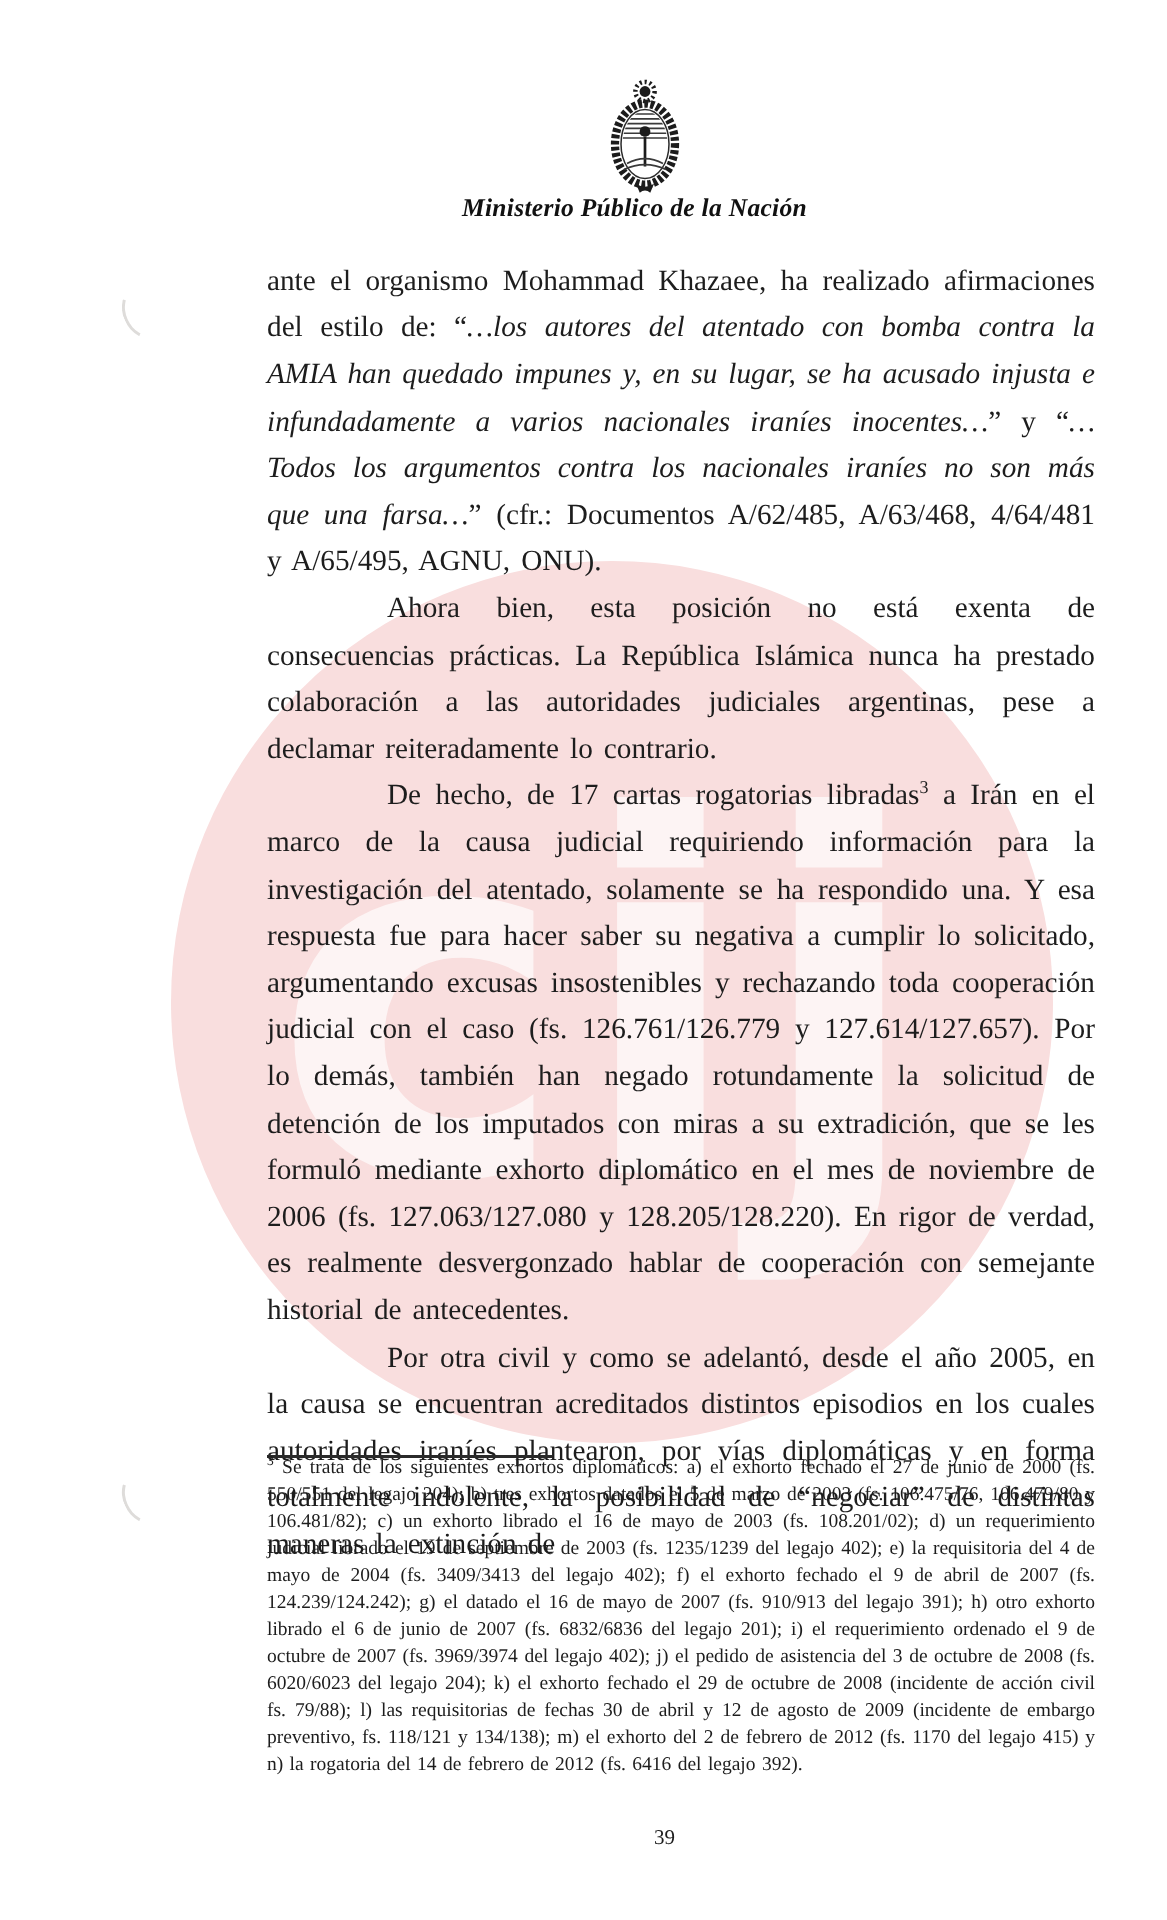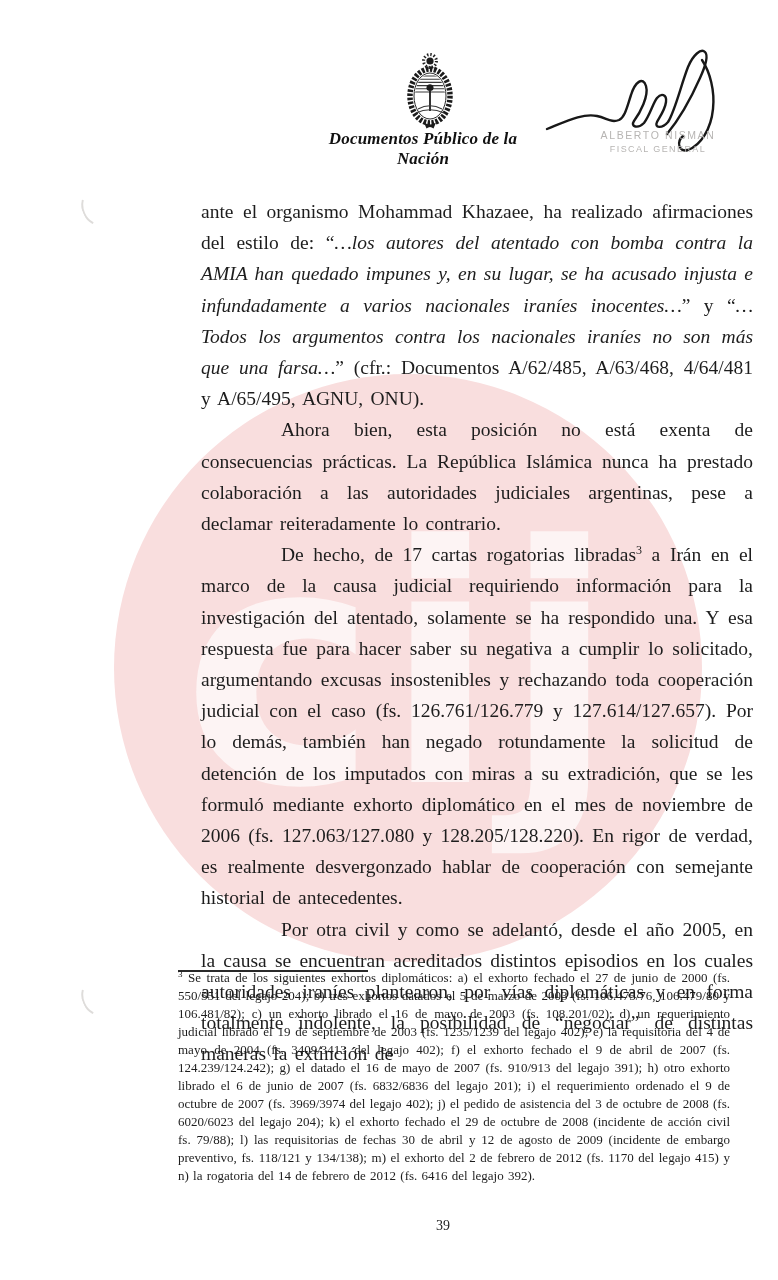--- a/index.html
+++ b/index.html
@@ -32,24 +32,23 @@
   .signature{position:absolute;left:545px;top:45px;width:220px;height:130px;z-index:3;}
   .signature svg{position:absolute;left:0;top:0;}
   .stamp{
     position:absolute;left:38px;width:150px;text-align:center;
     font-family:"Liberation Sans", sans-serif;color:#b7b5b3;z-index:1;
   }
   .stamp.l1{top:84px;font-size:10.5px;letter-spacing:1.6px;}
   .stamp.l2{top:99px;font-size:9px;letter-spacing:1.4px;}
   
   .body-text{
-    position:absolute;left:178px;top:196px;width:552px;z-index:2;
+    position:absolute;left:178px;top:172px;width:552px;z-index:2;
     font-size:19.5px;line-height:31.2px;text-align:justify;
     word-spacing:2.5px;
-    margin-left:23px;
   }
   .body-text p{margin:0;}
   .body-text p.indent{text-indent:80px;}
   .body-text sup{font-size:12px;line-height:0;}
   
   .fn-rule{
     position:absolute;left:178px;top:970px;width:190px;z-index:2;
     border-top:2px solid #2a2a2a;
   }
   .footnote{
@@ -100,38 +99,22 @@
 
     <path d="M24.5,37 C25,33.2 31,33.2 31.5,37 C32,39.6 30.4,41 28,41 C25.6,41 24,39.6 24.5,37 Z" fill="#1c1c1c"></path>
     <line x1="28" y1="41" x2="28" y2="61" stroke="#1c1c1c" stroke-width="1.8"></line>
 
     <path d="M16,59 Q28,52.5 40,59" fill="none" stroke="#3a3a3a" stroke-width="1.1"></path>
     <path d="M14,63 Q28,56.5 42,63" fill="none" stroke="#3a3a3a" stroke-width="1.1"></path>
 
     <path d="M22,72.5 Q28,76.5 34,72.5 L31.5,78.5 Q28,75.5 24.5,78.5 Z" fill="#1c1c1c"></path>
   </svg>
 
-  <div class="ministry">Documentos Público de la Nación</div>
+  <div class="ministry">Ministerio Público de la Nación</div>
 
-  <div class="signature">
-    <div class="stamp l1">ALBERTO NISMAN</div>
-    <div class="stamp l2">FISCAL GENERAL</div>
-    <svg width="220" height="130" viewBox="0 0 220 130" aria-hidden="true">
-      <g fill="none" stroke="#181818" stroke-width="2.4" stroke-linecap="round">
-        <path d="M2,84 C22,76 38,68 52,71 C62,73 66,78 74,75
-                 C80,72 82,62 86,50 C90,37 98,31 101,41 C104,51 95,68 89,76
-                 C85,82 93,84 99,78
-                 C105,70 108,58 112,53 C116,48 122,49 121,57 C120,65 114,73 112,77
-                 C109,83 117,84 123,77
-                 C130,66 136,40 143,22 C148,10 156,3 160,7 C164,11 160,22 155,33
-                 C147,51 136,72 122,89"></path>
-        <path d="M157,15 C165,27 170,46 168,64 C166,84 156,100 143,105 C134,108 131,97 138,91"></path>
-      </g>
-    </svg>
-  </div>
 
   <div class="body-text" id="paragraphs">
       <p class=""><span>ante el organismo Mohammad Khazaee, ha realizado afirmaciones del estilo de: “</span><i>…los autores del atentado con bomba contra la AMIA han quedado impunes y, en su lugar, se ha acusado injusta e infundadamente a varios nacionales iraníes inocentes…</i><span>” y “</span><i>…Todos los argumentos contra los nacionales iraníes no son más que una farsa…</i><span>” (cfr.: Documentos A/62/485, A/63/468, 4/64/481 y A/65/495, AGNU, ONU).</span></p>
       <p class="indent"><span>Ahora bien, esta posición no está exenta de consecuencias prácticas. La República Islámica nunca ha prestado colaboración a las autoridades judiciales argentinas, pese a declamar reiteradamente lo contrario.</span></p>
       <p class="indent"><span>De hecho, de 17 cartas rogatorias libradas</span><sup>3</sup><span> a Irán en el marco de la causa judicial requiriendo información para la investigación del atentado, solamente se ha respondido una. Y esa respuesta fue para hacer saber su negativa a cumplir lo solicitado, argumentando excusas insostenibles y rechazando toda cooperación judicial con el caso (fs. 126.761/126.779 y 127.614/127.657). Por lo demás, también han negado rotundamente la solicitud de detención de los imputados con miras a su extradición, que se les formuló mediante exhorto diplomático en el mes de noviembre de 2006 (fs. 127.063/127.080 y 128.205/128.220). En rigor de verdad, es realmente desvergonzado hablar de cooperación con semejante historial de antecedentes.</span></p>
       <p class="indent"><span>Por otra civil y como se adelantó, desde el año 2005, en la causa se encuentran acreditados distintos episodios en los cuales autoridades iraníes plantearon, por vías diplomáticas y en forma totalmente indolente, la posibilidad de “negociar” de distintas maneras la extinción de</span></p>
     </div>
 
   <div class="fn-rule"></div>
   <div class="footnote"><sup>3</sup><span> Se trata de los siguientes exhortos diplomáticos: a) el exhorto fechado el 27 de junio de 2000 (fs. 550/551 del legajo 204); b) tres exhortos datados el 5 de marzo de 2003 (fs. 106.475/76, 106.479/80 y 106.481/82); c) un exhorto librado el 16 de mayo de 2003 (fs. 108.201/02); d) un requerimiento judicial librado el 19 de septiembre de 2003 (fs. 1235/1239 del legajo 402); e) la requisitoria del 4 de mayo de 2004 (fs. 3409/3413 del legajo 402); f) el exhorto fechado el 9 de abril de 2007 (fs. 124.239/124.242); g) el datado el 16 de mayo de 2007 (fs. 910/913 del legajo 391); h) otro exhorto librado el 6 de junio de 2007 (fs. 6832/6836 del legajo 201); i) el requerimiento ordenado el 9 de octubre de 2007 (fs. 3969/3974 del legajo 402); j) el pedido de asistencia del 3 de octubre de 2008 (fs. 6020/6023 del legajo 204); k) el exhorto fechado el 29 de octubre de 2008 (incidente de acción civil fs. 79/88); l) las requisitorias de fechas 30 de abril y 12 de agosto de 2009 (incidente de embargo preventivo, fs. 118/121 y 134/138); m) el exhorto del 2 de febrero de 2012 (fs. 1170 del legajo 415) y n) la rogatoria del 14 de febrero de 2012 (fs. 6416 del legajo 392).</span></div>

